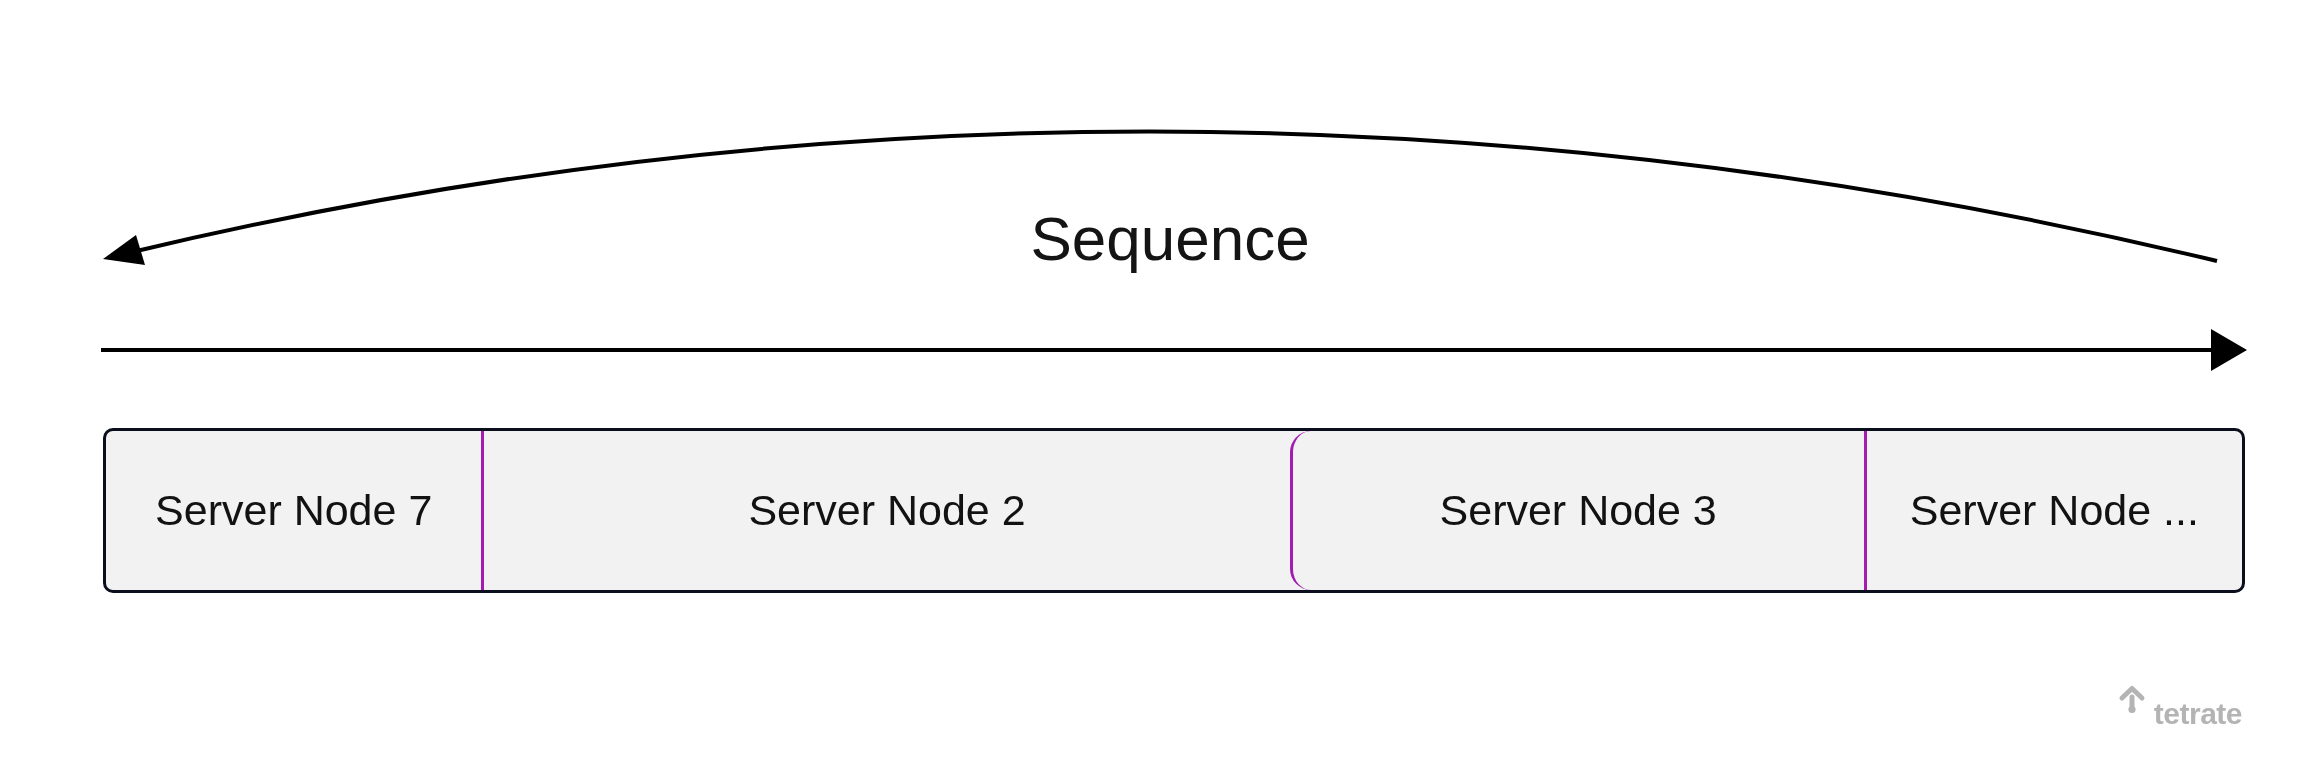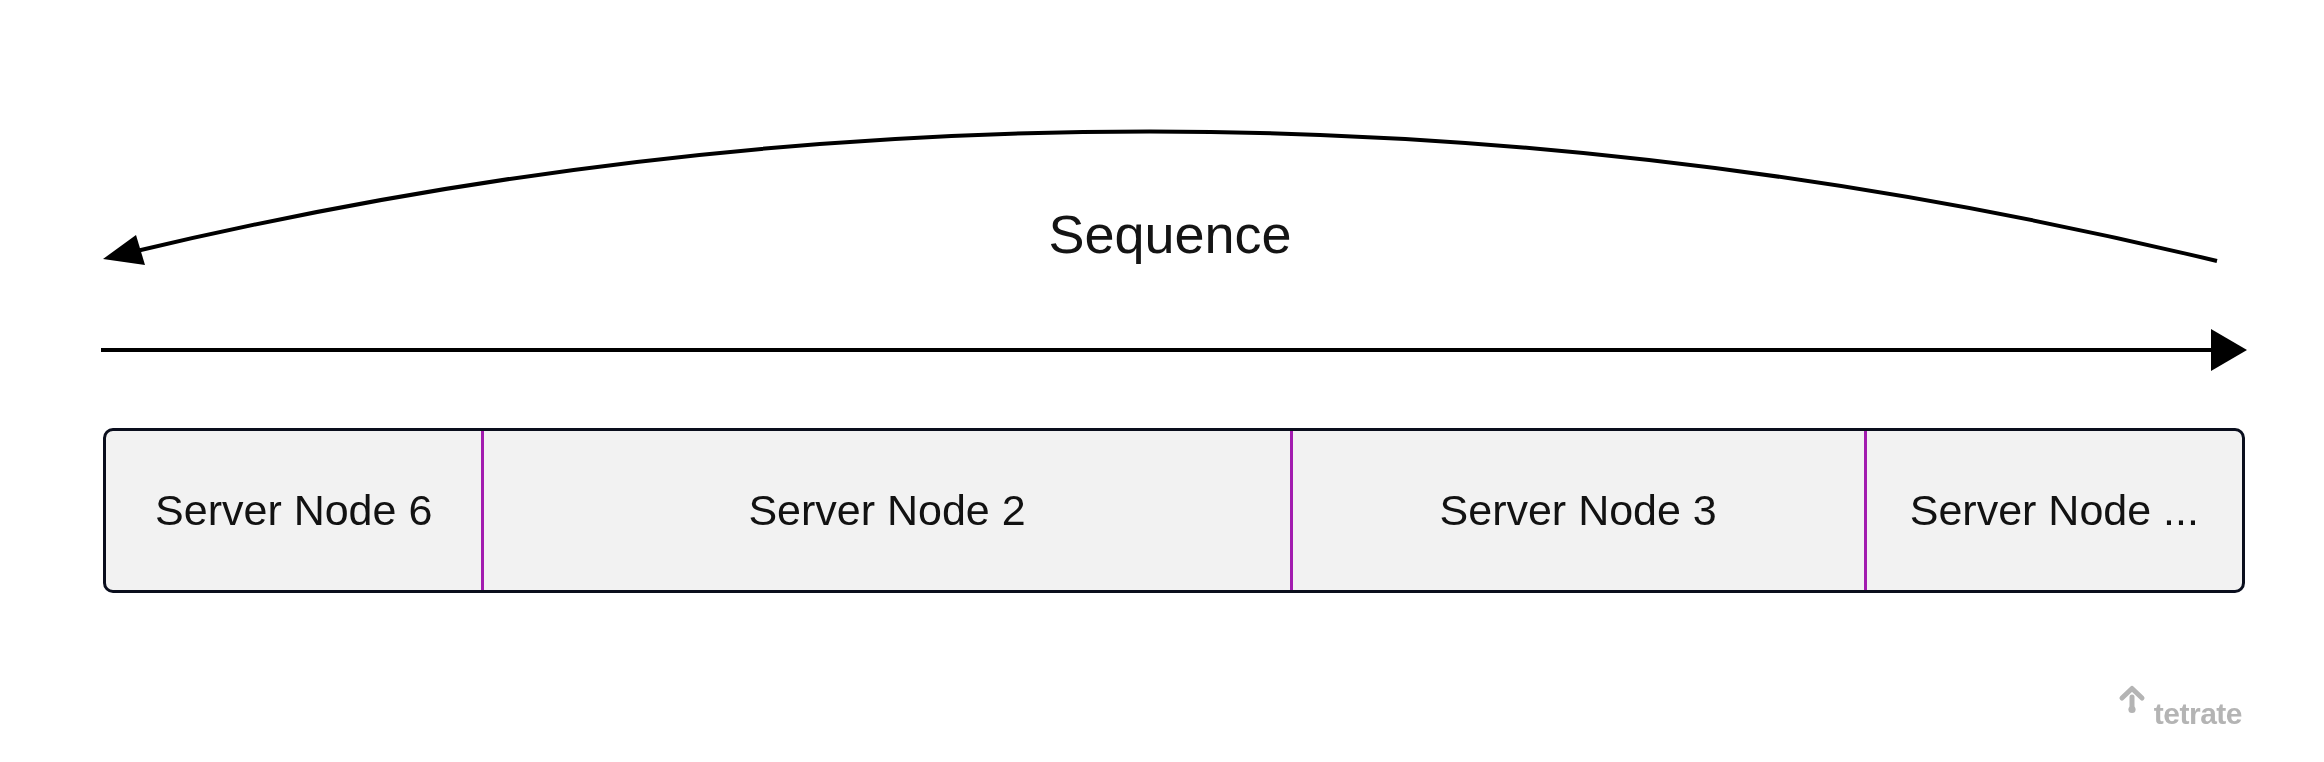--- a/index.html
+++ b/index.html
@@ -22,21 +22,21 @@
     width: 2324px;
     height: 762px;
     display: block;
   }
   .sequence-label {
     position: absolute;
     left: 0;
     right: 0;
     top: 206px;
     text-align: center;
-    font-size: 54px;
+    font-size: 62px;
     line-height: 1.05;
     color: #141414;
     letter-spacing: 0px;
     padding-left: 16px;
   }
   .node-row {
     position: absolute;
     left: 103px;
     top: 428px;
     width: 2142px;
@@ -55,21 +55,21 @@
     font-size: 43px;
     color: #121212;
     white-space: nowrap;
     overflow: hidden;
   }
   .node-cell + .node-cell {
     border-left: 3px solid #a21caf;
   }
   .node-cell.w1 { flex: 378 0 0; }
   .node-cell.w2 { flex: 811 0 0; }
-  .node-cell.w3 { flex: 575 0 0; }
+  .node-cell.w3 { flex: 575 0 0; border-radius: 21px; }
   .node-cell.w4 { flex: 378 0 0; }
   .watermark {
     position: absolute;
     right: 82px;
     bottom: 33px;
     display: flex;
     align-items: center;
     gap: 8px;
     color: #b4b4b4;
   }
@@ -95,21 +95,21 @@
     <polygon points="103,259 136,235 145,265" fill="#000000"></polygon>
 
     <line x1="101" y1="350" x2="2214" y2="350" stroke="#000000" stroke-width="4"></line>
     <polygon points="2247,350 2211,329 2211,371" fill="#000000"></polygon>
   </svg>
 
   <div class="sequence-label">Sequence</div>
 
   <div class="node-row">
     <div class="node-cell w1">
-      <span>Server Node 6</span>
+      <span>Server Node 7</span>
     </div>
     <div class="node-cell w2">
       <span>Server Node 2</span>
     </div>
     <div class="node-cell w3">
       <span>Server Node 3</span>
     </div>
     <div class="node-cell w4">
       <span>Server Node ...</span>
     </div>

